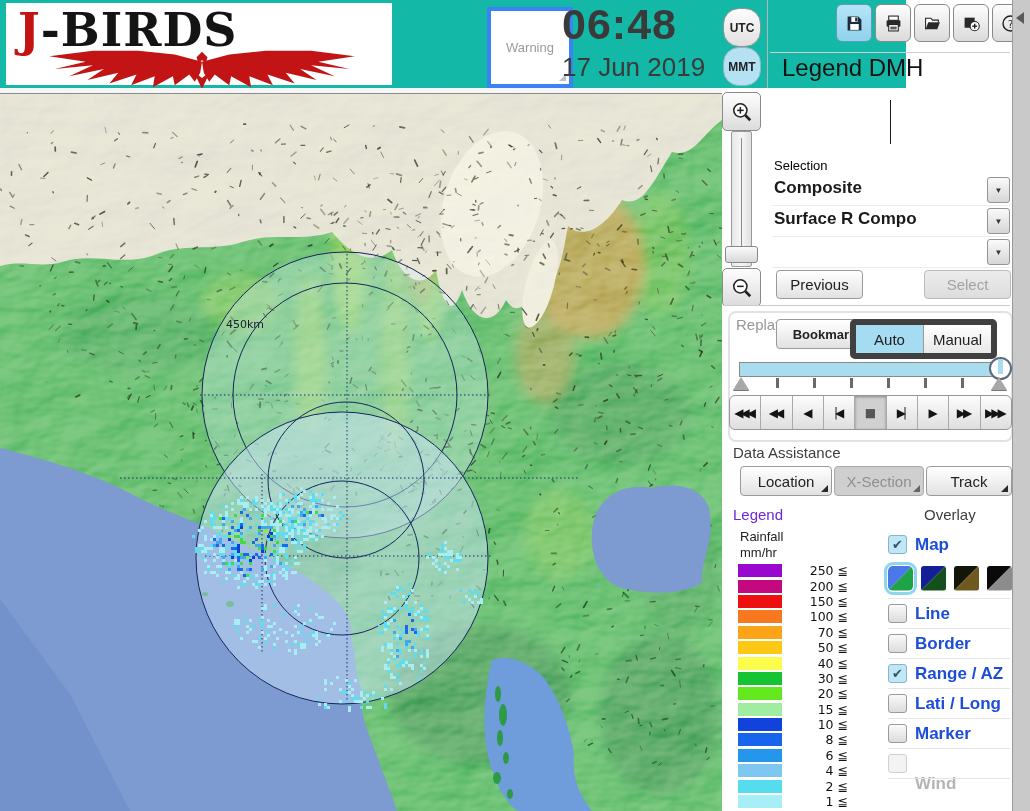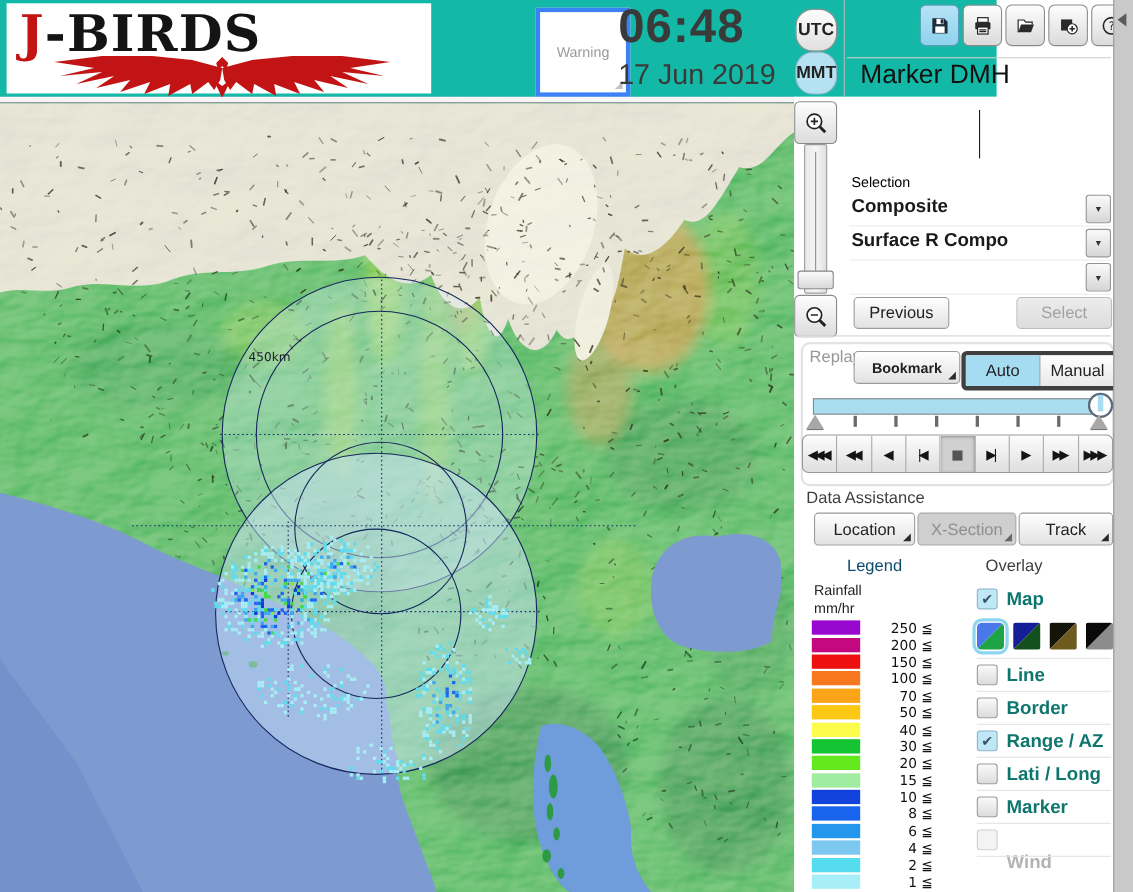--- a/index.html
+++ b/index.html
@@ -15,21 +15,21 @@
   .jbirds .j{color:#C41313;}
   .tagline{left:226px;top:11px;color:#C21414;font-weight:bold;font-size:15px;line-height:1.2;white-space:nowrap;}
   .tagline .l2{word-spacing:5px;}
   .eagle{left:16px;top:46px;width:360px;height:40px;}
   .warning-btn{left:487px;top:7px;width:78px;height:73px;background:#fff;border:4px solid #3b82f6;
       color:#9a9a9a;font-size:13px;display:flex;align-items:center;justify-content:center;cursor:pointer;}
   .warning-btn::after{content:"";position:absolute;right:3px;bottom:3px;
       border-left:7px solid transparent;border-bottom:7px solid #c0c0c0;}
   .clock-time{left:562px;top:0px;font-size:43px;font-weight:bold;color:#3a3a3a;letter-spacing:1px;}
   .clock-date{left:562px;top:52px;font-size:26px;color:#3a3a3a;}
-  .tz-btn{width:36px;height:37px;border:1px solid #939393;border-radius:16px;font-size:16px;font-weight:bold;
+  .tz-btn{width:36px;height:37px;border:1px solid #939393;border-radius:16px;font-size:12px;font-weight:bold;
       color:#222;display:flex;align-items:center;justify-content:center;cursor:pointer;
       background:linear-gradient(#fdfdfd,#e0e0e0);}
   .tz-utc{left:723px;top:8px;}
   .tz-mmt{left:723px;top:47px;background:#b4e2f2;border-color:#8fb6c8;}
   .header-vsep{left:767px;top:0;width:1px;height:88px;background:#b5b5b5;}
   .toolbar{left:836px;top:4px;display:flex;gap:3px;}
   .tool-btn{width:34px;height:36px;border:1px solid #8a8a8a;border-radius:6px;
       background:linear-gradient(#fefefe,#dadada);display:flex;align-items:center;justify-content:center;cursor:pointer;}
   .tool-btn.selected{background:linear-gradient(#b6e4f6,#8fd2ec);border-color:#5e9cba;}
   .toolbar-underline{left:770px;top:52px;width:240px;height:1px;background:#cfcfcf;}
@@ -69,21 +69,21 @@
   .btn.dim-dark{background:#cfcfcf;border-color:#a8a8a8;color:#8f8f8f;}
   .menu-btn::after{content:"";position:absolute;right:3px;bottom:3px;
       border-left:7px solid transparent;border-bottom:7px solid #2a2a2a;}
   .btn-previous{left:776px;top:270px;width:85px;height:27px;}
   .btn-select{left:924px;top:270px;width:85px;height:27px;}
   .panel-hsep{left:724px;top:305px;width:286px;height:0;border-top:1px solid #c9c9c9;border-bottom:1px solid #fff;}
 
   .replay-box{left:728px;top:311px;width:281px;height:127px;border:2px solid #e2e2e2;border-radius:8px;}
   .replay-label{left:736px;top:316px;font-size:15px;color:#979797;}
   .btn-bookmark{left:776px;top:319px;width:95px;height:28px;font-weight:bold;font-size:13px;}
-  .mode-group{left:874px;top:319px;width:135px;height:28px;border:4px solid #404040;border-radius:5px;
+  .mode-group{left:850px;top:319px;width:135px;height:28px;border:6px solid #404040;border-radius:5px;
       display:flex;overflow:hidden;}
   .mode-half{flex:1;display:flex;align-items:center;justify-content:center;font-size:15px;color:#222;cursor:pointer;}
   .mode-auto{background:#a6dcf2;border-right:1px solid #9a9a9a;}
   .mode-manual{background:linear-gradient(#fff,#e8e8e8);}
   .slider-track{left:739px;top:362px;width:264px;height:13px;background:#a9dcee;border:1px solid #8a8a8a;cursor:pointer;}
   .slider-thumb{left:989px;top:357px;width:19px;height:19px;border-radius:50%;background:#fff;
       border:2px solid #5a6a7a;cursor:grab;}
   .slider-thumb::after{content:"";position:absolute;left:7px;top:0px;width:5px;height:15px;background:#a9dcee;}
   .range-marker{width:0;height:0;border-left:8px solid transparent;border-right:8px solid transparent;
       border-bottom:13px solid #a8a8a8;filter:drop-shadow(0 1px 0 #777);cursor:grab;}
@@ -95,37 +95,37 @@
       font-size:12px;color:#141414;letter-spacing:-3px;padding-right:3px;cursor:pointer;font-family:"DejaVu Sans",sans-serif;}
   .pb-cell:last-child{border-right:none;}
   .pb-cell.pressed{background:#d0d0d0;box-shadow:inset 0 1px 3px rgba(0,0,0,.35);color:#555;}
 
   .da-label{left:733px;top:444px;font-size:15px;color:#3e3e3e;}
   .btn-location{left:740px;top:466px;width:90px;height:28px;}
   .btn-xsection{left:834px;top:466px;width:88px;height:28px;}
   .btn-track{left:926px;top:466px;width:84px;height:28px;}
   .btn-xsection.menu-btn::after{border-bottom-color:#666;}
 
-  .legend-label{left:733px;top:506px;font-size:15px;color:#0c4a6e;margin-left:37px;}
-  .overlay-label{left:896px;top:506px;font-size:15px;color:#3e3e3e;}
+  .legend-label{left:733px;top:506px;font-size:15px;color:#6d28d9;}
+  .overlay-label{left:924px;top:506px;font-size:15px;color:#3e3e3e;}
   .legend-rainfall{left:740px;top:529px;font-size:13px;color:#222;}
   .legend-mmhr{left:740px;top:545px;font-size:13px;color:#222;}
   .legend-rows{left:738px;top:563px;width:110px;}
   .lg-row{display:flex;align-items:center;height:15.4px;}
   .lg-swatch{width:44px;height:13px;flex:none;}
   .lg-val{flex:1;text-align:right;font-size:12.5px;color:#111;font-family:"DejaVu Sans",sans-serif;white-space:nowrap;}
 
   .overlay-col{left:888px;top:530px;width:122px;}
   .ov-row{position:relative;display:flex;align-items:center;gap:8px;height:29px;}
   .ov-sep{border-top:1px solid #e4e4e4;}
   .cb{width:17px;height:17px;flex:none;border:1px solid #9a9a9a;border-radius:3px;
       background:linear-gradient(#fafafa,#dcdcdc);display:flex;align-items:center;justify-content:center;
       font-size:13px;color:transparent;cursor:pointer;}
   .ov-row.checked .cb{background:#bfe7f6;border-color:#8ab4cc;color:#33536b;font-weight:bold;}
-  .ov-label{font-size:17px;font-weight:bold;color:#0f766e;white-space:nowrap;}
+  .ov-label{font-size:17px;font-weight:bold;color:#1d4ed8;white-space:nowrap;}
   .ov-row.disabled .ov-label{color:#b4b4b4;margin-top:40px;}
   .ov-row.disabled .cb{border-color:#cfcfcf;background:#f3f3f3;cursor:default;}
   .map-styles{display:flex;gap:8px;margin:5px 0 6px 0;height:28px;align-items:center;}
   .style-swatch{position:relative;width:25px;height:25px;border-radius:3px;overflow:hidden;cursor:pointer;flex:none;}
   .style-swatch .half{position:absolute;inset:0;}
   .style-swatch .half.top{clip-path:polygon(0 0,100% 0,0 100%);}
   .style-swatch .half.bot{clip-path:polygon(100% 0,100% 100%,0 100%);}
   .style-swatch.selected{outline:3px solid #8ed5ef;outline-offset:1px;border-radius:5px;}
 
   svg text{font-family:"DejaVu Sans",sans-serif;}
@@ -2309,21 +2309,21 @@
 <div class="abs zoom-track"></div>
 <div class="abs zoom-thumb"></div>
 <div class="abs zoom-btn zoom-out">
   <svg width="22" height="22" viewBox="0 0 20 20">
       <circle cx="8.5" cy="8.5" r="6" fill="#fff" stroke="#222" stroke-width="1.4"></circle>
       <line x1="13" y1="13" x2="17.5" y2="17.5" stroke="#222" stroke-width="2.4"></line>
       <line x1="5.5" y1="8.5" x2="11.5" y2="8.5" stroke="#222" stroke-width="1.4"></line>
     </svg>
 </div>
 
-<div class="abs station-name">Marker DMH</div>
+<div class="abs station-name">Legend DMH</div>
 <div class="abs blank-field"></div>
 <div class="abs cursor-line"></div>
 <div class="abs sel-label">Selection</div>
 
 <div class="abs dd-list">
   <div class="dd-row">
     <span class="dd-value">Composite</span>
     <span class="dd-arrow">▼</span>
   </div>
   <div class="dd-row">

